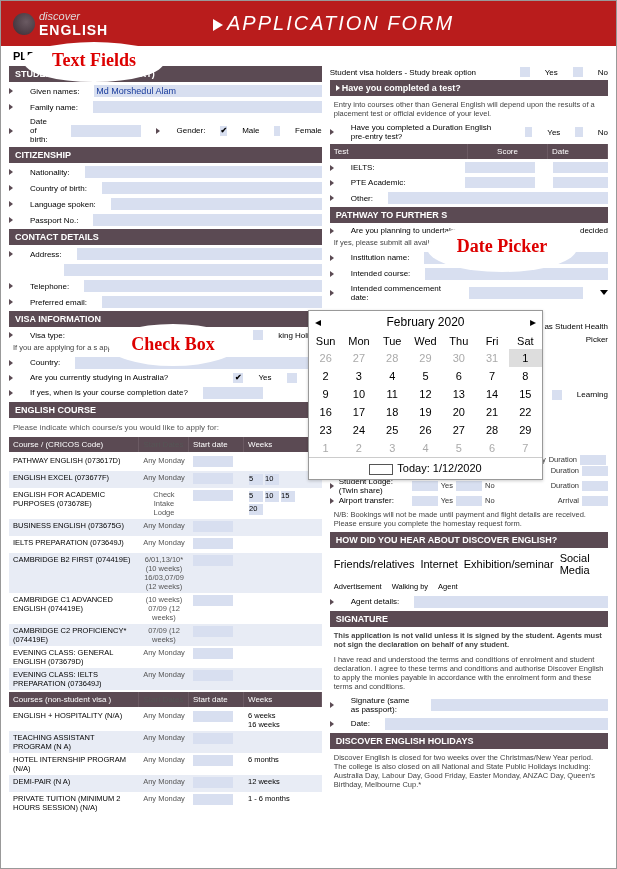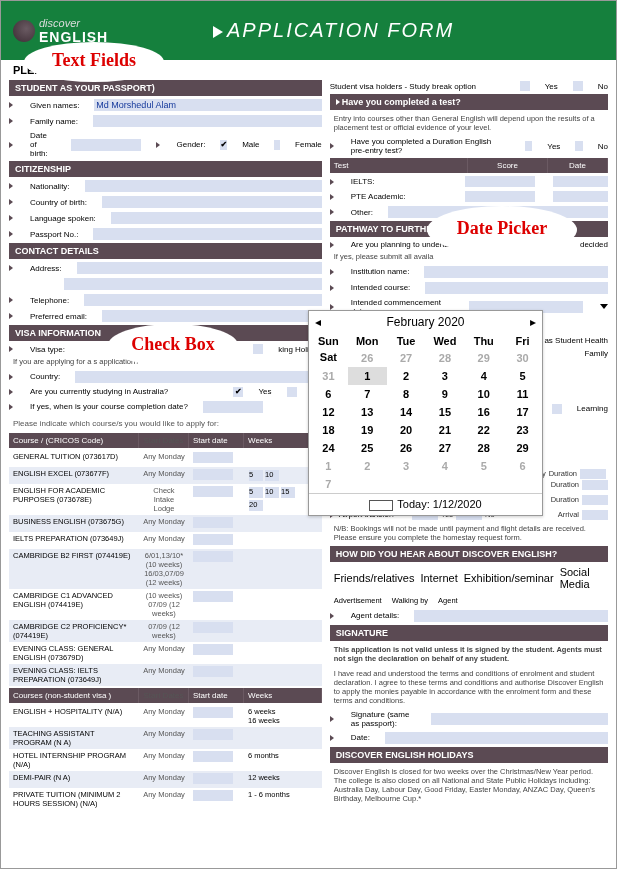--- a/index.html
+++ b/index.html
@@ -1,18 +1,18 @@
 <!DOCTYPE html>
 <html><head>
 <meta charset="utf-8">
 <style>
   * { box-sizing: border-box; margin: 0; padding: 0; font-family: Arial, sans-serif; }
   body { width: 617px; height: 869px; background: #fff; position: relative; }
   .page { width: 617px; height: 869px; border: 1px solid #999; display: flex; flex-direction: column; }
-  .header { background: #15803d; height: 59px; display: flex; align-items: center; padding-left: 12px; }
+  .header { background: #b91c1c; height: 45px; display: flex; align-items: center; padding-left: 12px; }
   .logo-area { display: flex; align-items: center; color: #fff; font-size: 11px; position: relative; width: 140px; }
   .logo-icon { width: 22px; height: 22px; border-radius: 50%; background: radial-gradient(circle at 60% 40%, #6a5a62, #3a2a32); margin-right: 4px; }
   .logo-text1 { font-style: italic; color: #ddd; }
   .logo-text2 { font-weight: bold; font-size: 14px; letter-spacing: 1px; color: #fff; }
   .app-title { color: #fff; font-size: 20px; font-style: italic; letter-spacing: 2px; margin-left: 60px; }
   .app-title .tri { display:inline-block; width:0; height:0; border-top:6px solid transparent; border-bottom:6px solid transparent; border-left:10px solid #fff; margin-right:4px; vertical-align:middle;}
   .subhead { font-size: 11px; padding: 4px 12px; font-weight: bold; }
   .cols { flex: 1; display: flex; gap: 8px; padding: 0 8px 8px 8px; }
   .col { flex: 1; display: flex; flex-direction: column; gap: 2px; }
   .sect { background: #5b4a53; color: #fff; font-size: 9px; font-weight: bold; padding: 3px 6px; }
@@ -29,27 +29,27 @@
   .trow.alt { background: #e8ecf5; }
   .c1 { width: 130px; } .c2 { width: 50px; text-align:center; color:#555;} .c3 { width: 55px; } .c4 { flex: 1; }
   .subtitle { font-size: 8px; color: #555; padding: 3px 4px; }
   .field-dark { background: #d8dff0; height: 11px; display:inline-block; }
   .weekfld { width: 14px; height: 11px; background: #d8dff0; margin: 1px; display: inline-block; }
 
   
   .bubble { position: absolute; background: #fff; border-radius: 50%; padding: 10px 14px; font-family: 'Times New Roman', serif; font-weight: bold; color: #d00; font-size: 18px; box-shadow: none; text-align:center; z-index: 50; }
   .bubble.tf { top: 42px; left: 24px; width: 140px; height: 40px; padding-top: 8px;}
   .bubble.cb2 { top: 324px; left: 108px; width: 130px; height: 42px; padding-top: 10px;}
-  .bubble.dp { top: 206px; right: 40px; width: 150px; height: 48px; padding-top: 12px;}
+  .bubble.dp { top: 224px; right: 40px; width: 150px; height: 48px; padding-top: 12px;}
 
   
   .datepicker { position: absolute; top: 310px; left: 308px; width: 235px; background: #fff; border: 1px solid #999; font-size: 11px; z-index: 40; box-shadow: 0 1px 3px rgba(0,0,0,.2);}
   .dp-head { display:flex; justify-content: space-between; align-items:center; padding: 4px 6px; font-size: 12px;}
   .dp-nav { cursor: pointer; }
-  .dp-grid { display: grid; grid-template-columns: repeat(6, 1fr); text-align: center; font-weight: bold; }
+  .dp-grid { display: grid; grid-template-columns: repeat(7, 1fr); text-align: center; }
   .dp-grid .dow { font-size: 11px; padding: 2px 0; }
   .dp-grid .day { padding: 3px 0; font-size: 11px; }
   .dp-grid .day.muted { color: #aaa; }
   .dp-grid .day.sel { background: #ddd; }
   .dp-today { text-align: center; padding: 4px 0; border-top: 1px solid #ccc; font-size: 11px; }
   .dp-today .box { display:inline-block; width: 24px; height: 11px; border:1px solid #555; vertical-align: middle; margin-right: 4px;}
 
   .rightnote { font-size:7.5px; padding:2px 4px; color:#444; line-height:1.2;}
   .mini-table { display:flex; flex-direction:column; gap:1px; }
   .mini-row { display:flex; gap:3px; font-size:8px; align-items:center;}
@@ -168,30 +168,31 @@
           <span class="lbl">Yes</span>
         <span class="cb"></span>
           <span class="lbl">No</span>
         </div>
       <div class="row">
           <span class="tri-sm"></span>
           <span class="lbl">If yes, when is your course completion date?</span>
           <input class="fld" style="max-width: 60px;">
         </div>
 
+      <div class="sect">ENGLISH COURSE</div>
       <div class="subtitle">Please indicate which course/s you would like to apply for:</div>
       <div class="thead">
         <div class="c1">Course / (CRICOS Code)</div>
         <div class="c2">Start Dates</div>
         <div class="c3">Start date</div>
         <div class="c4">Weeks</div>
       </div>
       <div id="courses-body">
           <div class="trow">
-            <div class="c1">GENERAL TUITION (073617D)</div>
+            <div class="c1">PATHWAY ENGLISH (073617D)</div>
             <div class="c2">Any Monday</div>
             <div class="c3"><span class="field-dark" style="width:40px"></span></div>
             <div class="c4"></div>
           </div>
           <div class="trow alt">
             <div class="c1">ENGLISH EXCEL (073677F)</div>
             <div class="c2">Any Monday</div>
             <div class="c3"><span class="field-dark" style="width:40px"></span></div>
             <div class="c4"><span class="weekfld">5</span><span class="weekfld">10</span></div>
           </div>
@@ -301,21 +302,21 @@
           <span class="lbl">Have you completed a Duration English pre-entry test?</span>
           <span style="flex:1"></span>
         <span class="cb"></span>
           <span class="lbl">Yes</span>
         <span class="cb"></span>
           <span class="lbl">No</span>
         </div>
       <div class="thead">
         <div style="flex:1">Test</div>
         <div style="width:80px;text-align:center">Score</div>
-        <div style="width:60px;text-align:center">Date</div>
+        <div style="width:60px;">Date</div>
       </div>
       <div class="row">
           <span class="tri-sm"></span>
           <span class="lbl">IELTS:</span>
           <span style="flex:1"></span>
           <span class="field-dark" style="width:70px"></span>
           <span class="field-dark" style="width:55px;margin-left:3px"></span>
         </div>
       <div class="row">
           <span class="tri-sm"></span>
@@ -353,21 +354,21 @@
           <span class="lbl">Intended commencement date:</span>
           <input class="fld" style="">
           <span class="dropdown-arrow"></span>
         </div>
 
       <div style="height:14px"></div>
       <div class="row" style="justify-content:flex-end">
           <span class="lbl">as Student Health</span>
         </div>
       <div class="row" style="justify-content:flex-end">
-          <span class="lbl">Family</span>
+          <span class="lbl">Picker</span>
         </div>
       <div style="height:40px"></div>
       <div class="row" style="justify-content:flex-end">
           <span class="cb"></span>
           <span class="lbl">Learning</span>
         </div>
       <div style="height:50px"></div>
 
       <div class="mini-table">
         <div class="mini-row">

